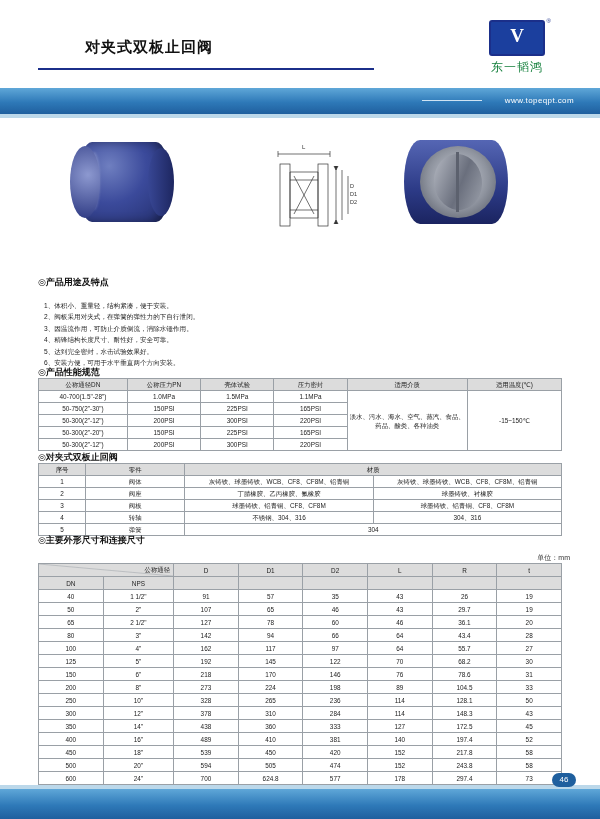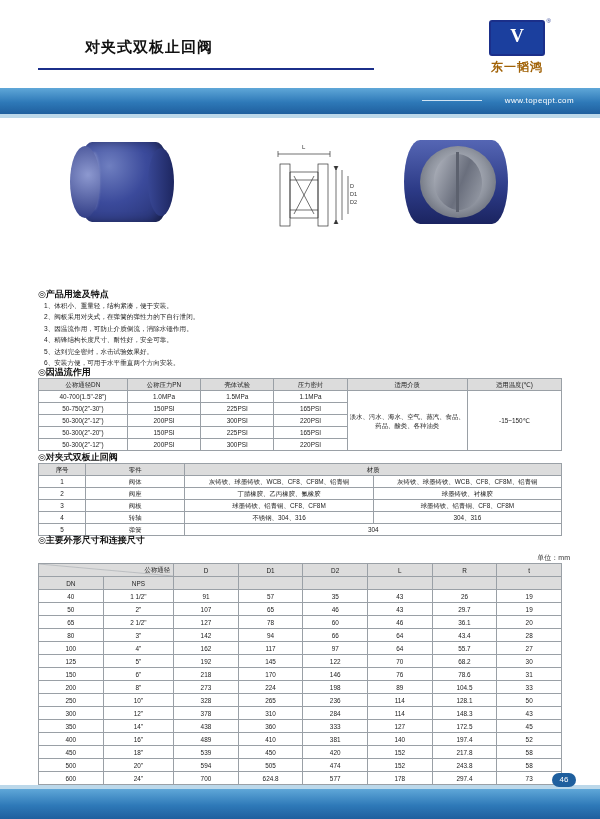--- a/index.html
+++ b/index.html
@@ -22,21 +22,21 @@
   .logo-box{position:absolute;right:28px;top:20px;width:110px;height:58px;text-align:center;}
   .logo-mark{
     width:52px;height:32px;margin:0 auto;border:2px solid #1b2f8a;background:#1b3f9e;
     border-radius:3px;position:relative;
   }
   .logo-mark .v{
     position:absolute;left:0;right:0;top:4px;color:#fff;font-size:19px;font-weight:bold;
     font-family:"Liberation Serif",serif;line-height:20px;
   }
   .logo-reg{position:absolute;right:-8px;top:-4px;font-size:6px;color:#1b2f8a;}
-  .logo-text{margin-top:3px;font-size:12px;font-weight:bold;color:#a16207;letter-spacing:1px;}
+  .logo-text{margin-top:3px;font-size:12px;font-weight:normal;color:#15803d;letter-spacing:1px;}
 
   
   .band{position:absolute;left:0;top:88px;width:600px;height:26px;
     background:linear-gradient(180deg,#5fa7d8 0%,#2e79b8 55%,#1f5f9e 100%);}
   .band-site{position:absolute;right:26px;top:96px;font-size:8px;color:#ffffff;letter-spacing:.4px;}
   .band-dash{position:absolute;right:118px;top:100px;width:60px;height:1px;background:#cfe3f3;}
   .band-bottom{position:absolute;left:0;top:114px;width:600px;height:4px;background:#bcd8ea;}
 
   
   .imgrow{position:absolute;left:0;top:128px;width:600px;height:142px;}
@@ -161,31 +161,31 @@
 
     <div class="valve valve-right">
       <div class="v-body2">
         <div class="v-hole"></div>
         <div class="v-plate"></div>
         <div class="v-stem"></div>
       </div>
     </div>
   </div>
 
-  <div class="sec" style="top:288px">◎产品用途及特点</div>
+  <div class="sec" style="top:276px">◎产品用途及特点</div>
   <div class="feat" style="top:300px">
     <div>1、体积小、重量轻，结构紧凑，便于安装。</div>
     <div>2、阀板采用对夹式，在弹簧的弹性力的下自行泄闭。</div>
     <div>3、因温流作用，可防止介质倒流，消除水锤作用。</div>
     <div>4、精锋结构长度尺寸、耐性好，安全可靠。</div>
     <div>5、达到完全密封，水击试验效果好。</div>
     <div>6、安装方便，可用于水平垂直两个方向安装。</div>
   </div>
 
-  <div class="sec" style="top:366px">◎因温流作用</div>
+  <div class="sec" style="top:366px">◎产品性能规范</div>
   <table class="tbl-spec" style="top:378px">
     <thead>
       <tr>
         <td style="width:17%">公称通径DN</td>
         <td style="width:14%">公称压力PN</td>
         <td style="width:14%">壳体试验</td>
         <td style="width:14%">压力密封</td>
         <td style="width:23%">适用介质</td>
         <td style="width:18%">适用温度(℃)</td>
       </tr>

